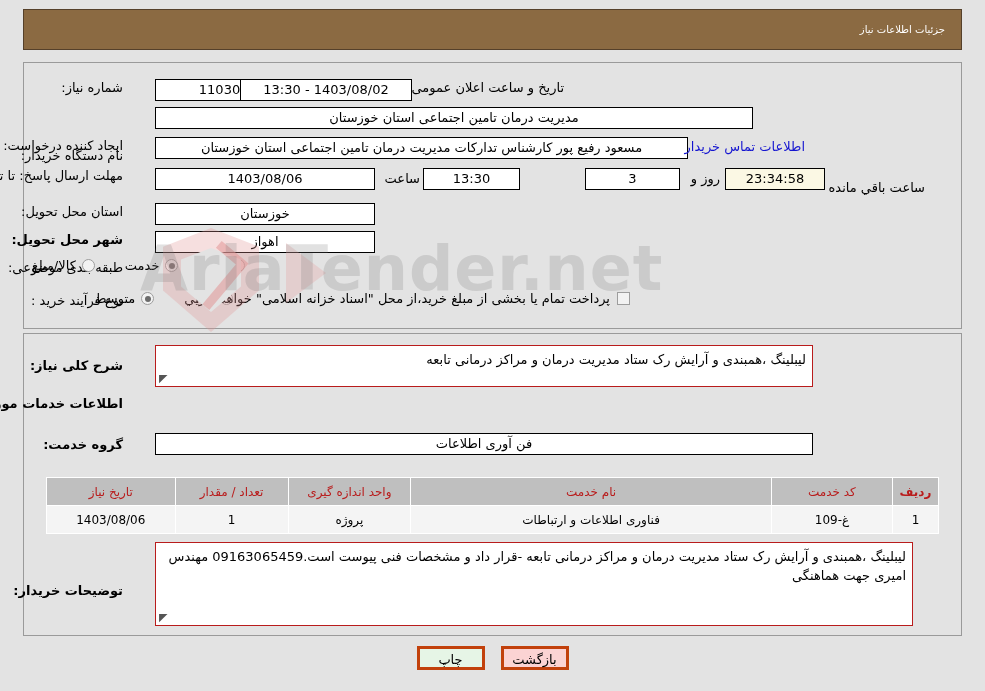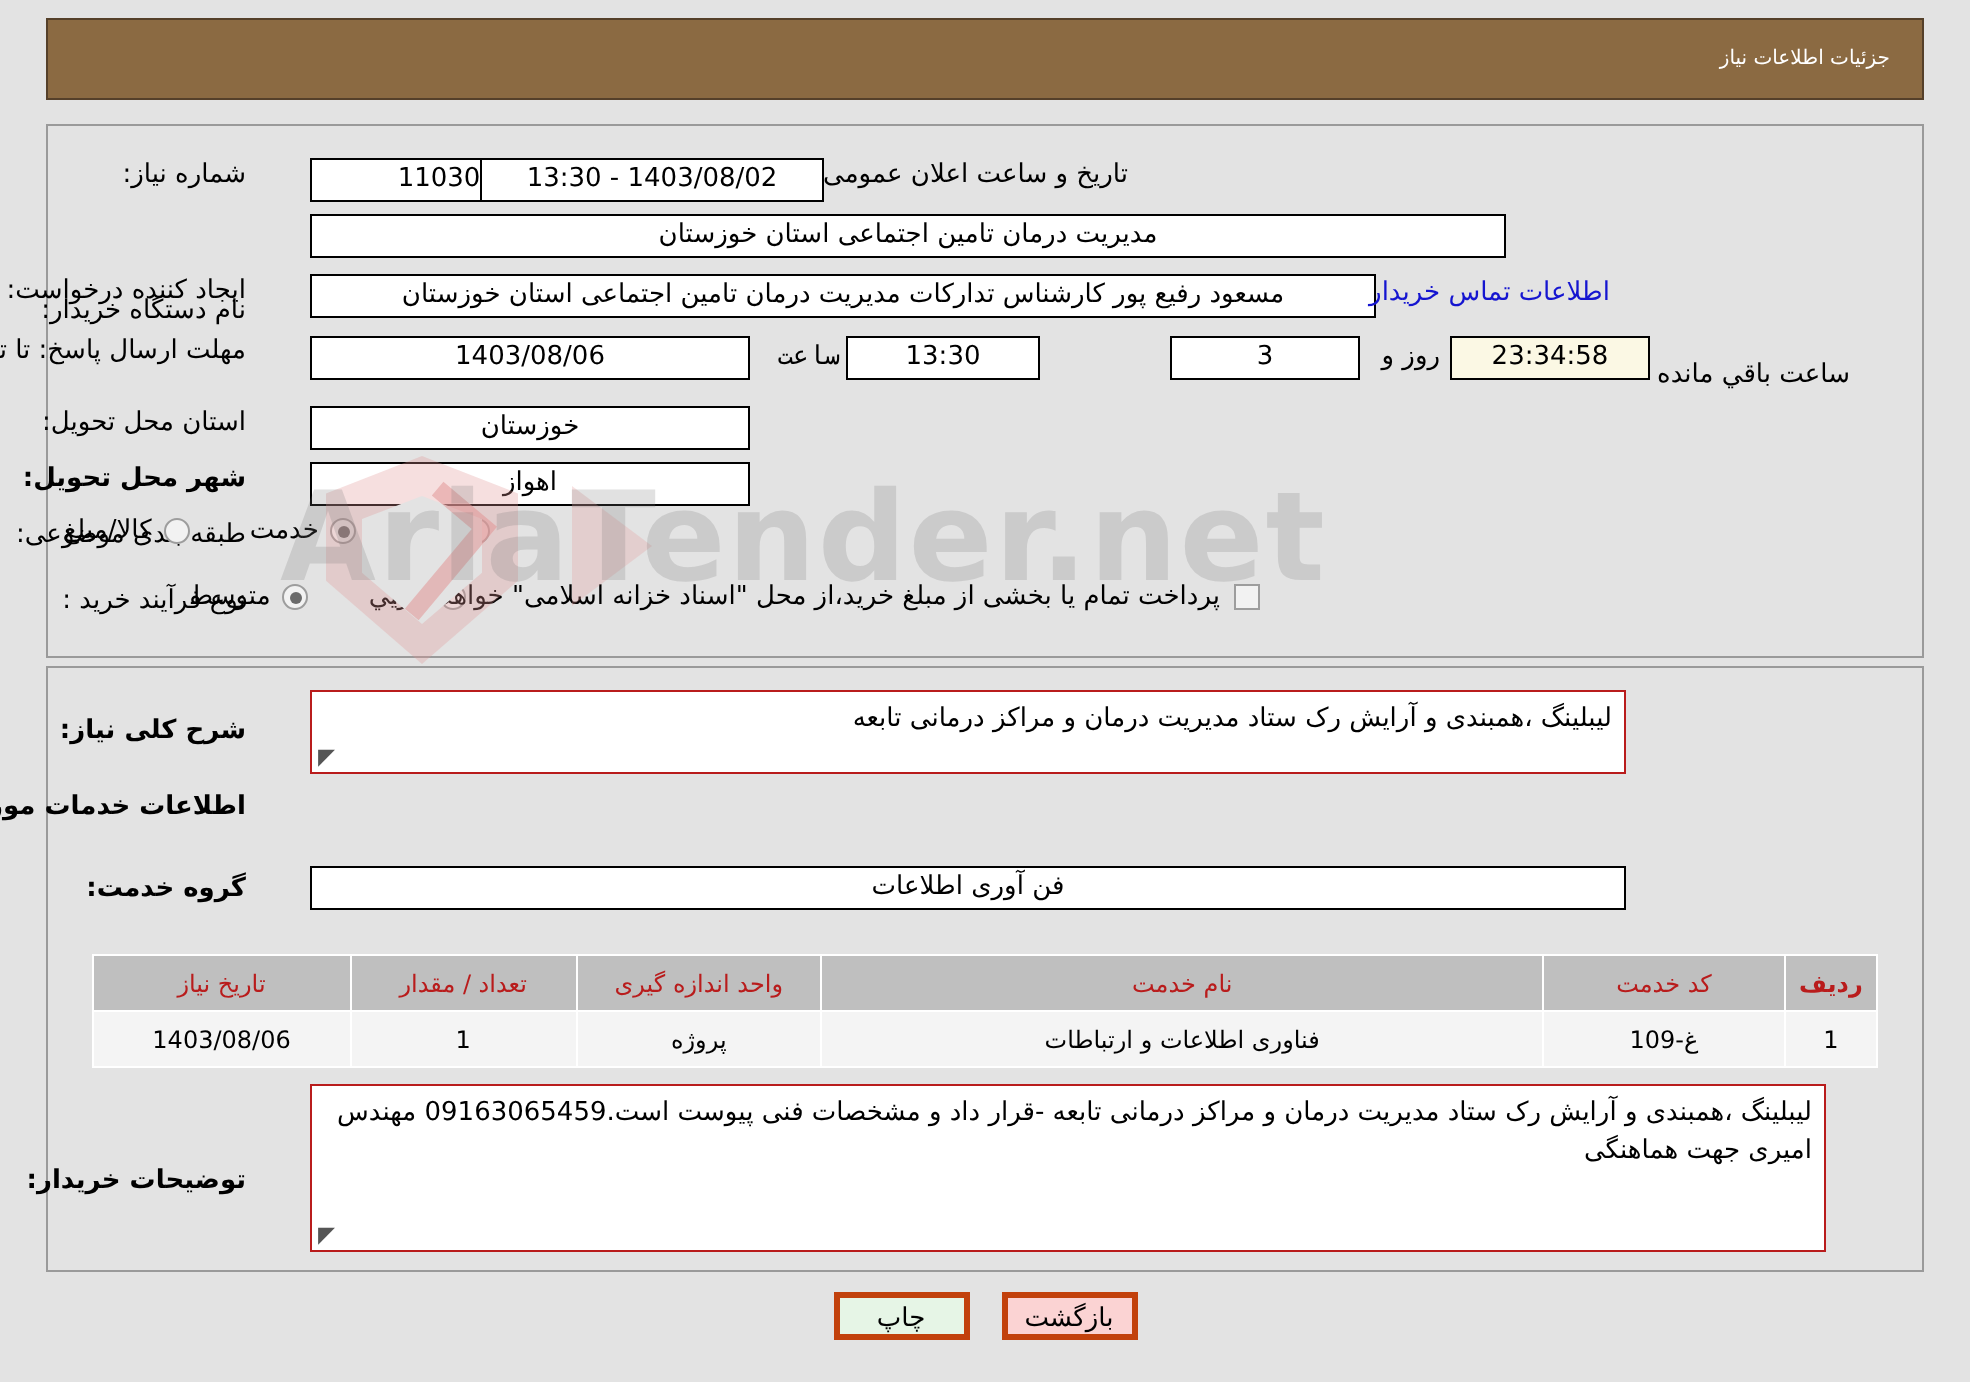--- a/index.html
+++ b/index.html
@@ -298,21 +298,21 @@
 <div class="row" style="right:862px; top:138px; z-index:3;">
   <span class="lbl">ایجاد کننده درخواست:</span>
 </div>
 <div class="fld rtlstart" style="position:absolute; right:297px; top:137px; width:533px; z-index:3;">مسعود رفیع پور کارشناس تدارکات مدیریت درمان تامین اجتماعی استان خوزستان</div>
 <a class="linkish" style="position:absolute; right:180px; top:139px; z-index:4; text-decoration:none;">اطلاعات تماس خریدار</a>
 
 <div class="row" style="right:862px; top:168px; width:112px; display:block; line-height:16px; white-space:normal; text-align:right; z-index:3;">
   <span class="lbl">مهلت ارسال پاسخ: تا تاریخ:</span>
 </div>
 <div class="fld" style="position:absolute; right:610px; top:168px; width:220px; z-index:3;">1403/08/06</div>
-<span class="lbl" style="position:absolute; right:565px; top:171px; z-index:3;font-family:Liberation Mono, monospace;">ساعت</span>
+<span class="lbl" style="position:absolute; right:565px; top:171px; z-index:3;">ساعت</span>
 <div class="fld" style="position:absolute; right:465px; top:168px; width:97px; z-index:3;">13:30</div>
 <div class="fld" style="position:absolute; right:305px; top:168px; width:95px; z-index:3;">3</div>
 <span class="lbl" style="position:absolute; right:265px; top:171px; z-index:3;">روز و</span>
 <div class="fld cream" style="position:absolute; right:160px; top:168px; width:100px; z-index:3;">23:34:58</div>
 <span class="lbl" style="position:absolute; right:60px; top:180px; z-index:3;margin-left:29px;">ساعت باقي مانده</span>
 
 <div class="row" style="right:862px; top:204px; z-index:3;">
   <span class="lbl">استان محل تحویل:</span>
 </div>
 <div class="fld rtlstart" style="position:absolute; right:610px; top:203px; width:220px; z-index:3;">خوزستان</div>

